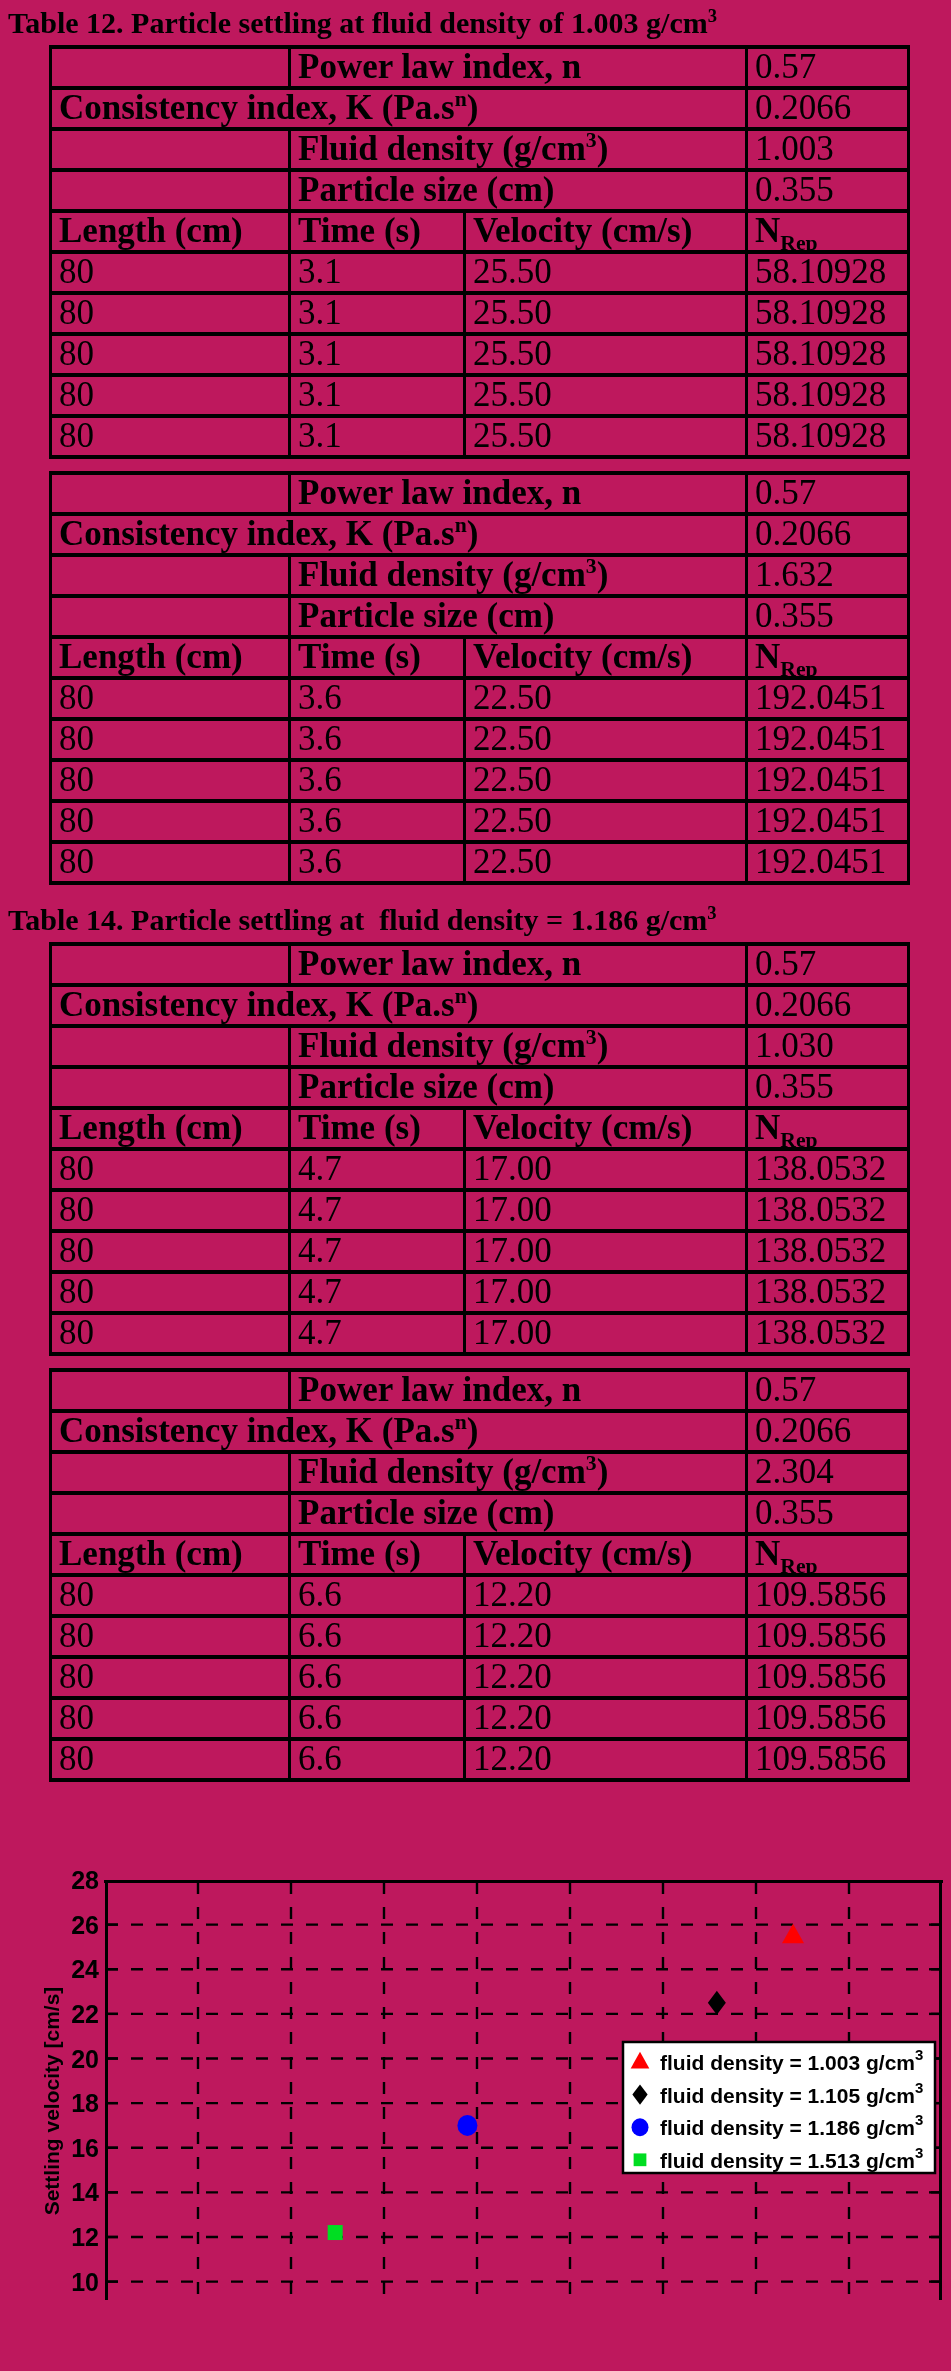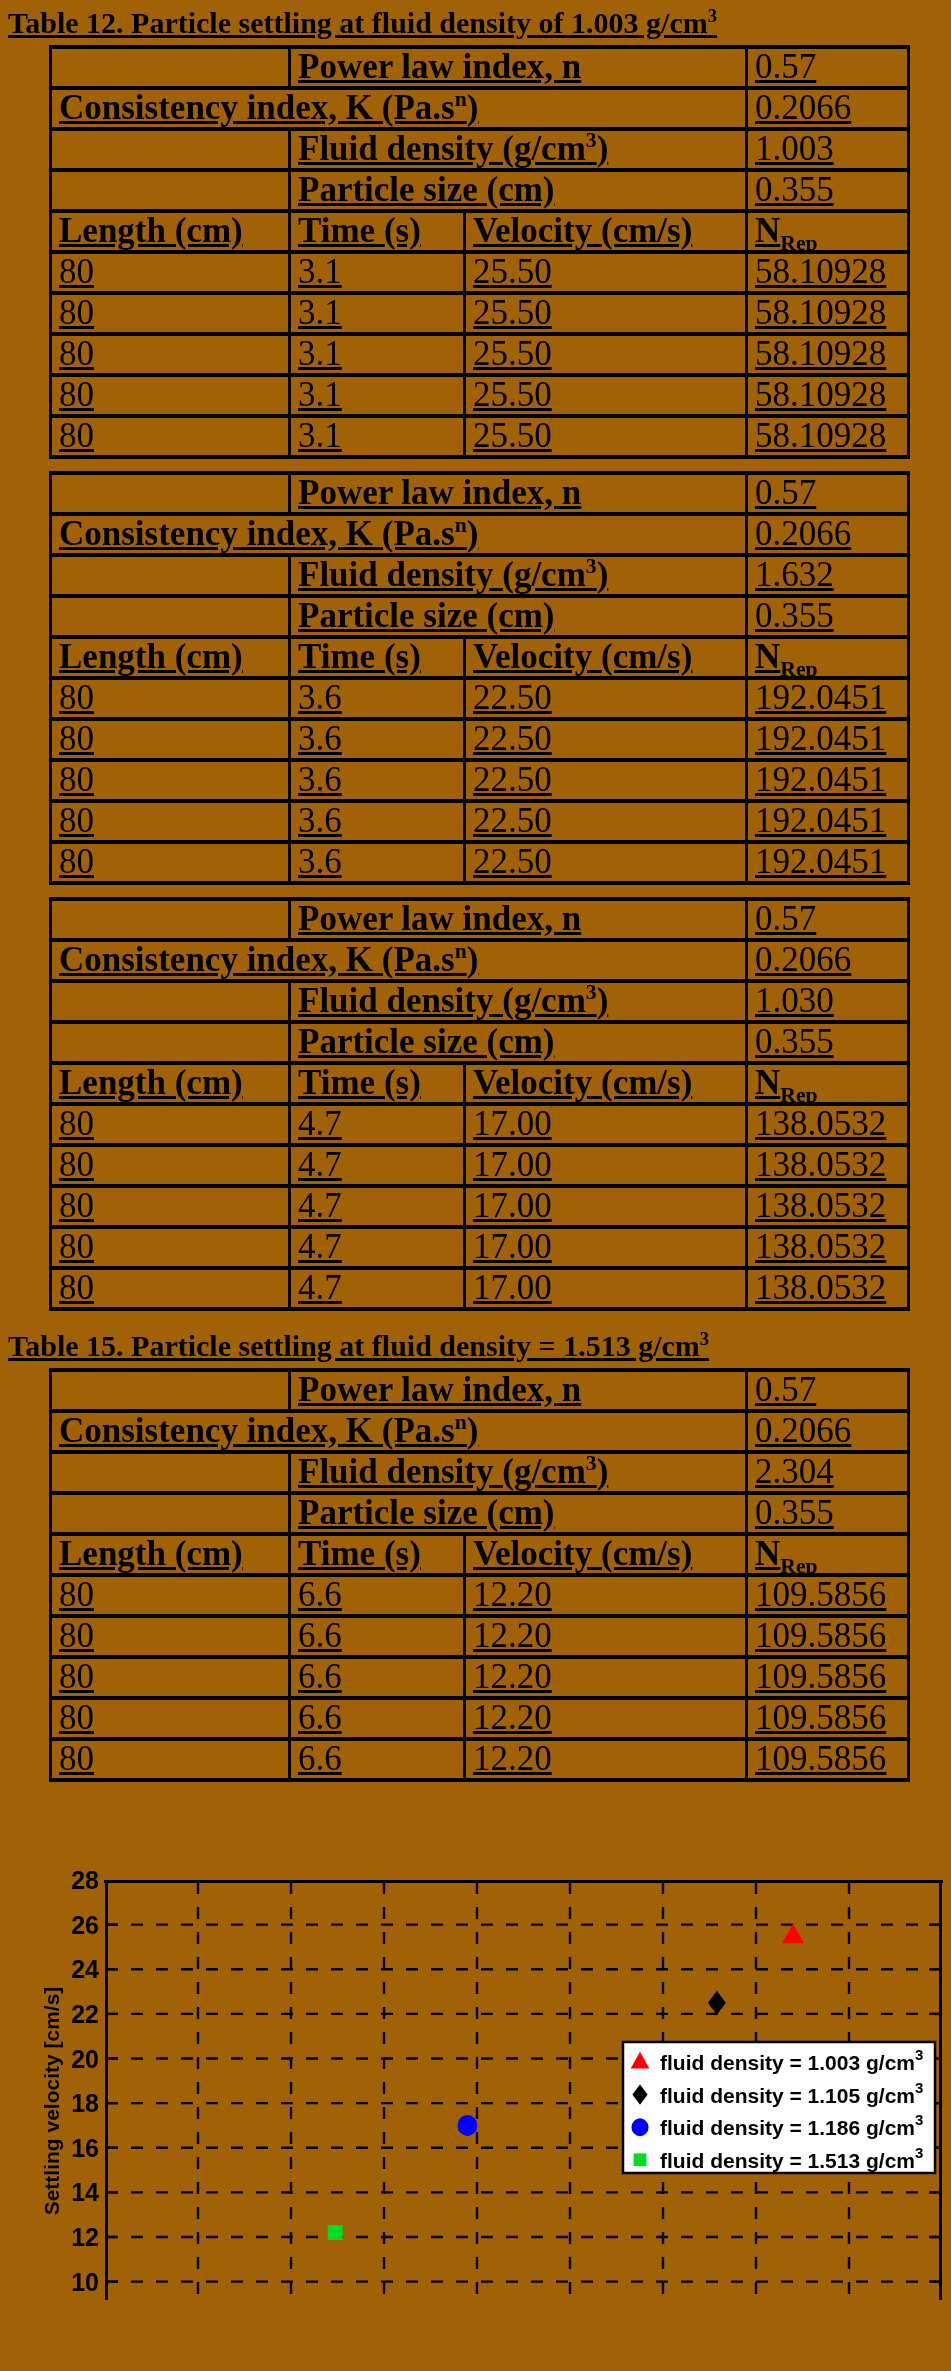--- a/index.html
+++ b/index.html
@@ -1,18 +1,18 @@
 <!DOCTYPE html>
 <html><head>
 <meta charset="utf-8">
 <style>
   html,body { margin:0; padding:0; background:#ffffff; }
   .page {
     position:relative; width:951px; height:2371px; overflow:hidden;
-    background:#a16207; font-family:"Liberation Serif", serif; color:#000;text-decoration:underline;
+    background:#be185d; font-family:"Liberation Serif", serif; color:#000;
   }
   
   .tblock { margin:0; }
   .tblock + .tblock { margin-top:12px; }
   .ttl {
     margin:0; padding:0 0 0 8px; height:45px; line-height:45px;
     font-family:"Liberation Serif", serif; font-weight:bold; font-size:30px;
     white-space:pre; letter-spacing:0px;
   }
   table.dt {
@@ -173,20 +173,21 @@
             <td class="val">80</td>
             <td class="val">3.6</td>
             <td class="val">22.50</td>
             <td class="val">192.0451</td>
           </tr>
         </tbody>
       </table>
   </section>
 
   <section class="tblock">
+    <h2 class="ttl">Table 14. Particle settling at &nbsp;fluid density = 1.186 g/cm<sup class="sp">3</sup></h2>
     <table class="dt">
         <colgroup>
           <col style="width: 239px;">
           <col style="width: 175px;">
           <col style="width: 282px;">
           <col style="width: 162px;">
         </colgroup>
         <tbody>
           <tr>
             <td></td>
@@ -241,21 +242,20 @@
             <td class="val">80</td>
             <td class="val">4.7</td>
             <td class="val">17.00</td>
             <td class="val">138.0532</td>
           </tr>
         </tbody>
       </table>
   </section>
 
   <section class="tblock">
-    <h2 class="ttl">Table 15. Particle settling at fluid density = 1.513 g/cm<sup class="sp">3</sup></h2>
     <table class="dt">
         <colgroup>
           <col style="width: 239px;">
           <col style="width: 175px;">
           <col style="width: 282px;">
           <col style="width: 162px;">
         </colgroup>
         <tbody>
           <tr>
             <td></td>

